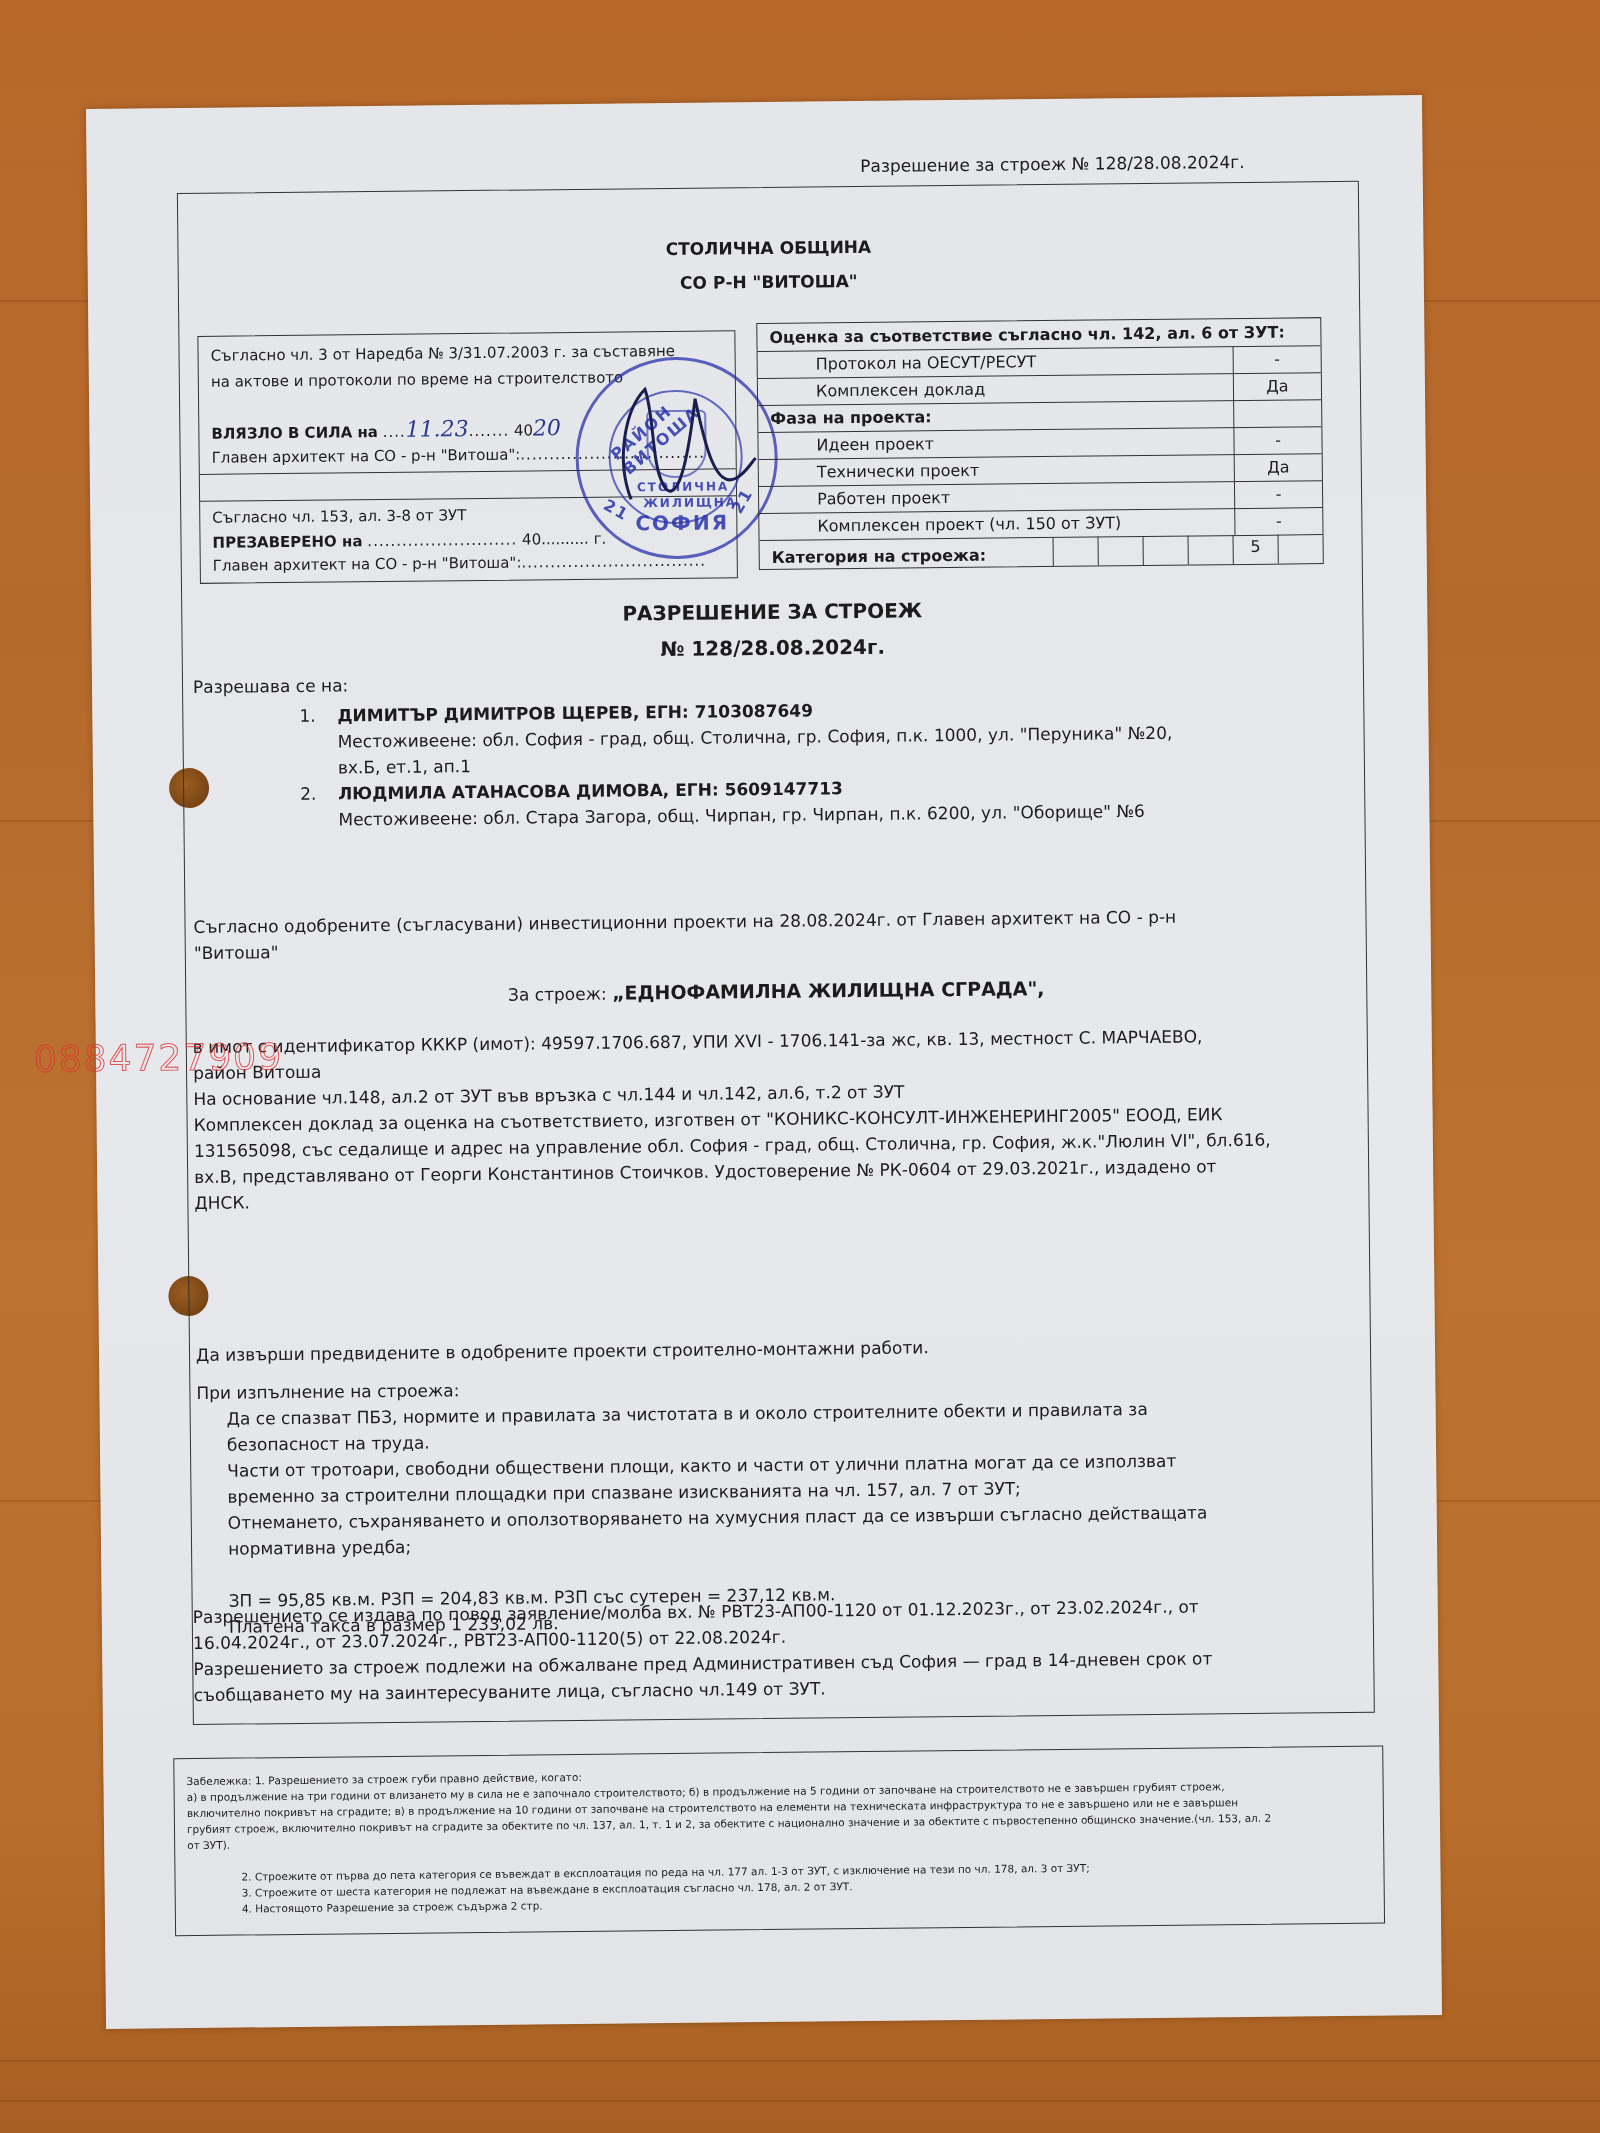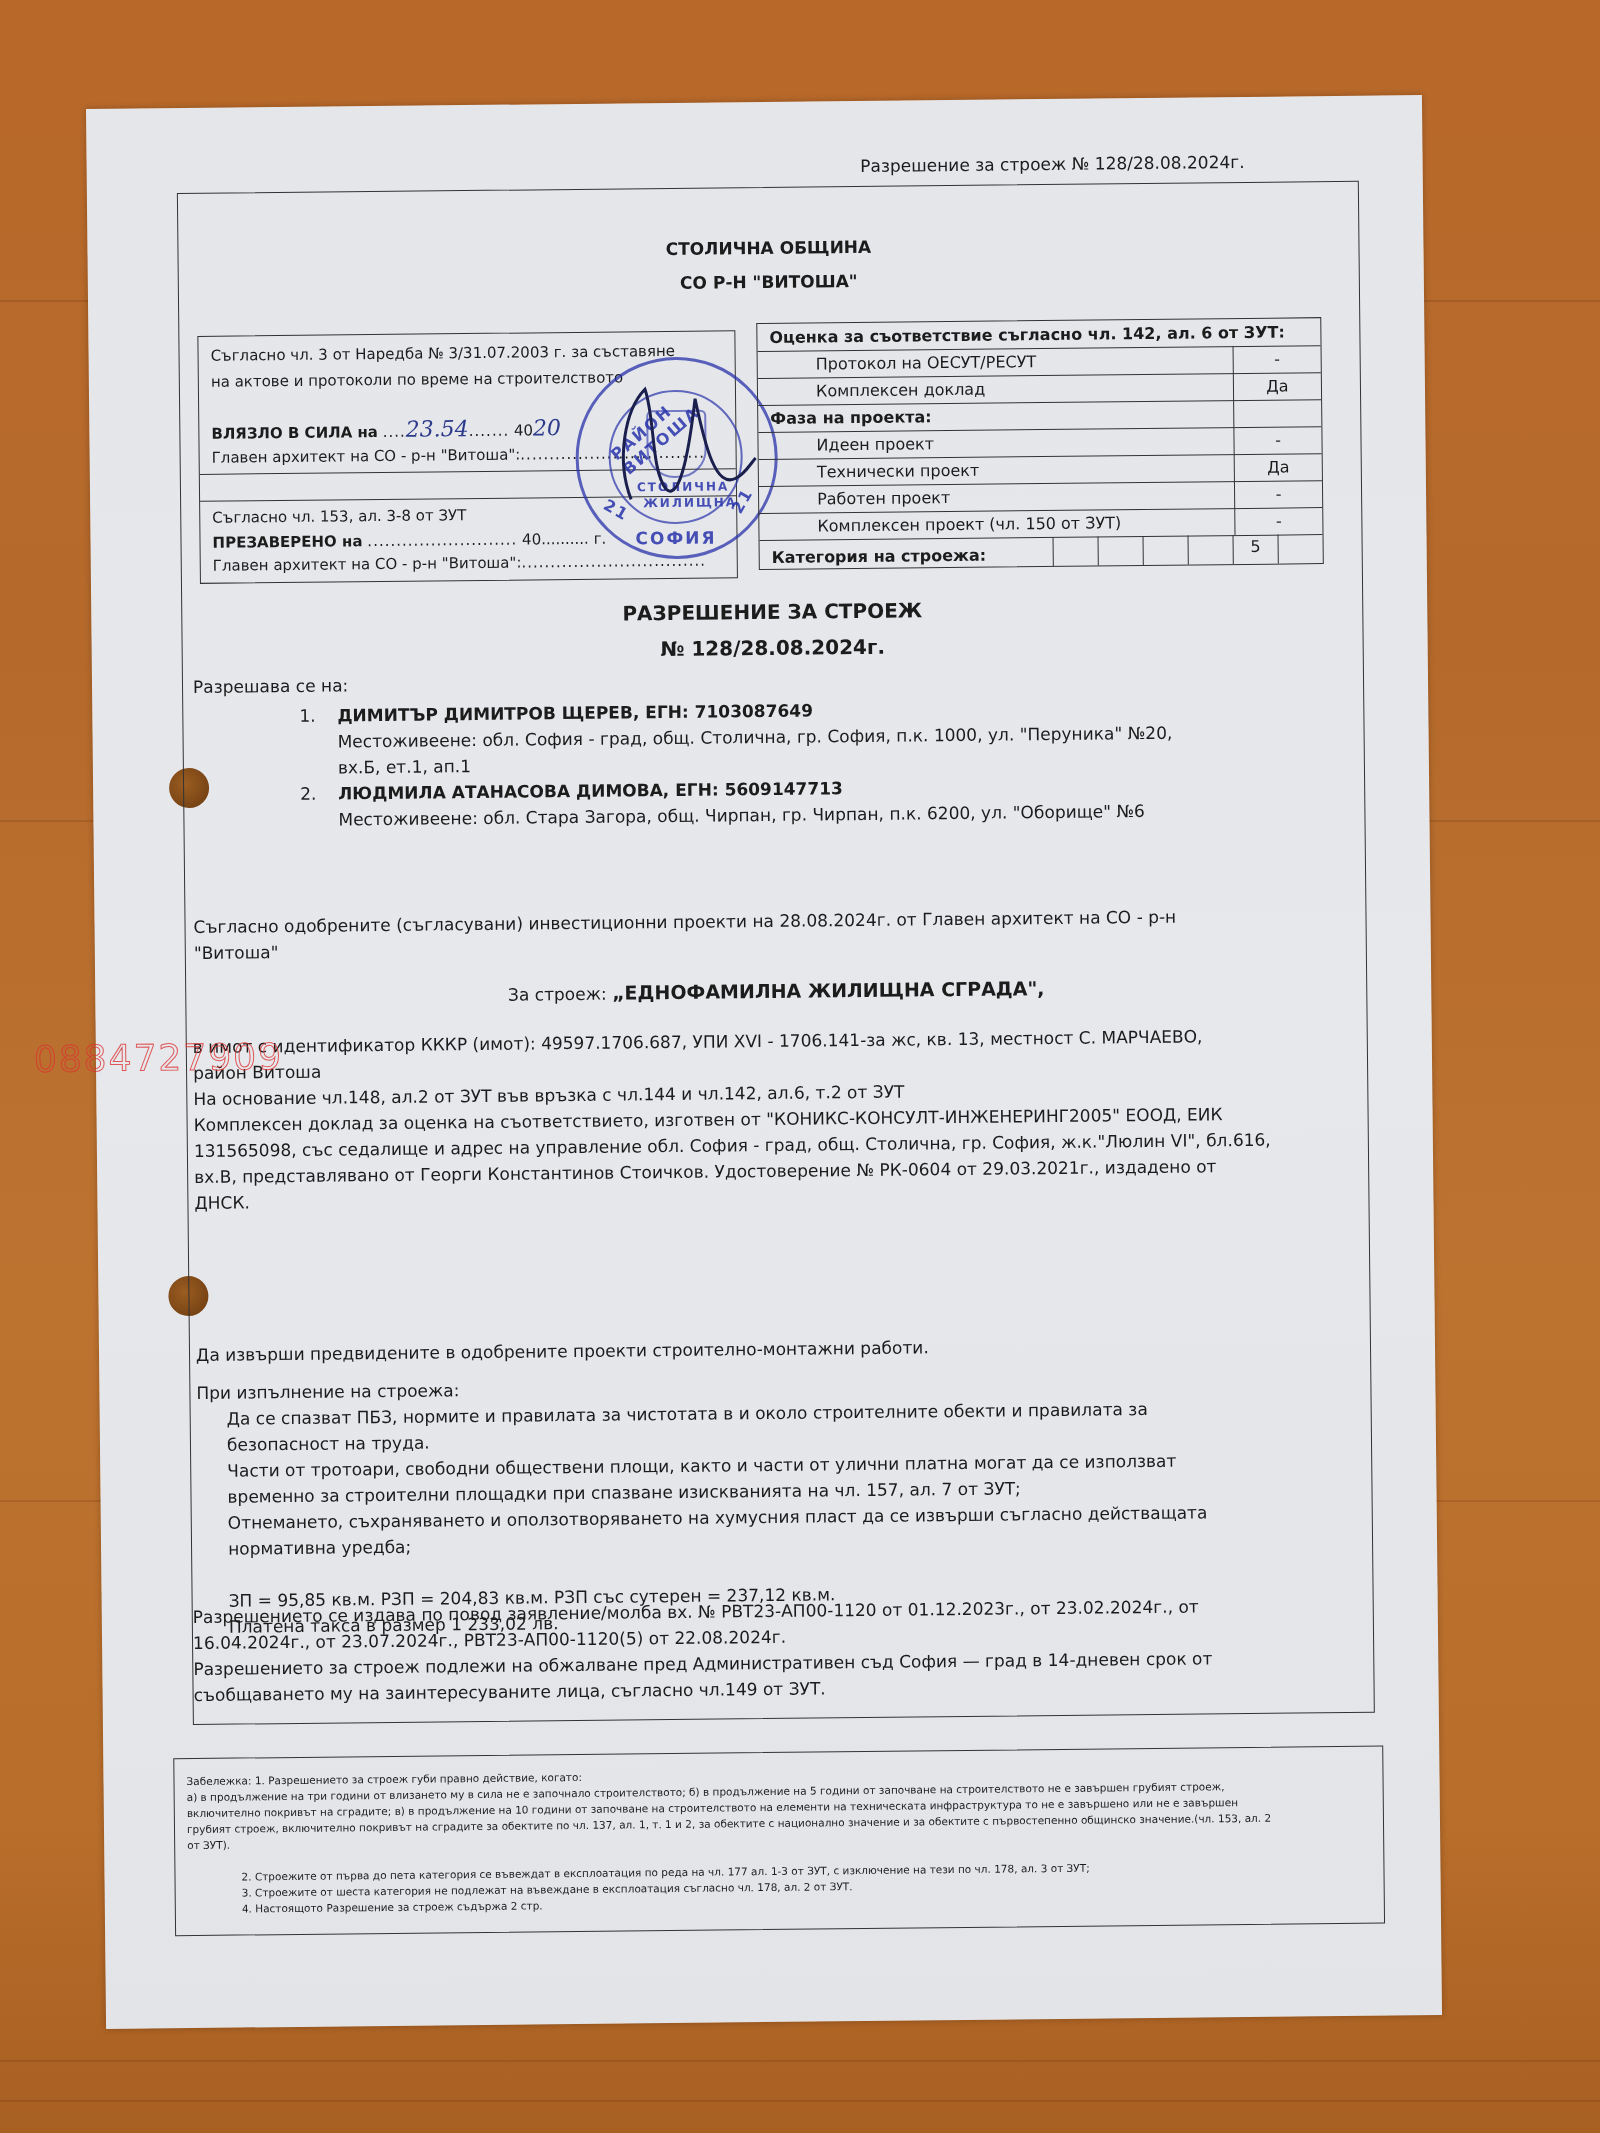--- a/index.html
+++ b/index.html
@@ -77,21 +77,21 @@
   <div class="main-frame">
 
     <div class="hdr1">СТОЛИЧНА ОБЩИНА</div>
     <div class="hdr2">СО Р-Н "ВИТОША"</div>
 
     <div class="left-box">
       <div class="row" style="top:10px;">Съгласно чл. 3 от Наредба № 3/31.07.2003 г. за съставяне</div>
       <div class="row" style="top:36px;">на актове и протоколи по време на строителството</div>
       <div class="row" style="top:82px;">
         <b>ВЛЯЗЛО В СИЛА на</b>
-        <span class="dots">....</span><span class="hand">23.54</span><span class="dots">.......</span>
+        <span class="dots">....</span><span class="hand">11.23</span><span class="dots">.......</span>
         <span>40</span><span class="hand">20</span>
       </div>
       <div class="row" style="top:112px;">
         <span>Главен архитект на СО - р-н "Витоша":</span><span class="dots">................................</span>
       </div>
       <div class="sep" style="top:137px;"></div>
       <div class="sep" style="top:164px;"></div>
       <div class="row" style="top:172px;">Съгласно чл. 153, ал. 3-8 от ЗУТ</div>
       <div class="row" style="top:197px;">
         <b>ПРЕЗАВЕРЕНО на</b>
@@ -102,21 +102,21 @@
         <span>Главен архитект на СО - р-н "Витоша":</span><span class="dots">................................</span>
       </div>
     </div>
 
     <div class="stamp">
       <div class="inner"></div>
       <div class="crest"></div>
       <div class="t" style="left:20px; top:28px; transform:rotate(-40deg);">РАЙОН ВИТОША</div>
       <div class="t" style="left:58px; top:120px; font-size:12px;">СТОЛИЧНА</div>
       <div class="t" style="left:64px; top:136px; font-size:12px;">ЖИЛИЩНА</div>
-      <div class="t" style="left:56px; top:168px; font-size:17px;">СОФИЯ</div>
+      <div class="t" style="left:56px; top:151px; font-size:20px;">СОФИЯ</div>
       <div class="t" style="left:24px; top:140px; transform:rotate(30deg);">21</div>
       <div class="t" style="left:150px; top:132px; transform:rotate(-60deg);">21</div>
     </div>
     <svg class="signature" viewBox="0 0 180 130">
       <path d="M35 120 C20 80 30 30 50 10 C60 40 55 90 70 110 C85 125 95 60 100 20 C110 70 120 110 140 100 C150 95 155 85 160 80" fill="none" stroke="#1a1f4d" stroke-width="3"></path>
     </svg>
 
     <div class="right-box">
       <div class="rb-row head" style="top:0;">
         <span class="lbl bold">Оценка за съответствие съгласно чл. 142, ал. 6 от ЗУТ:</span>

